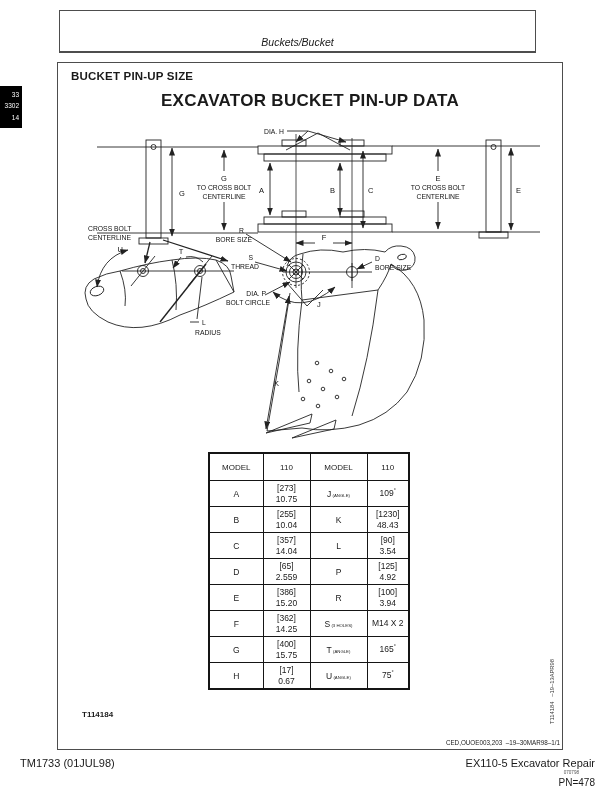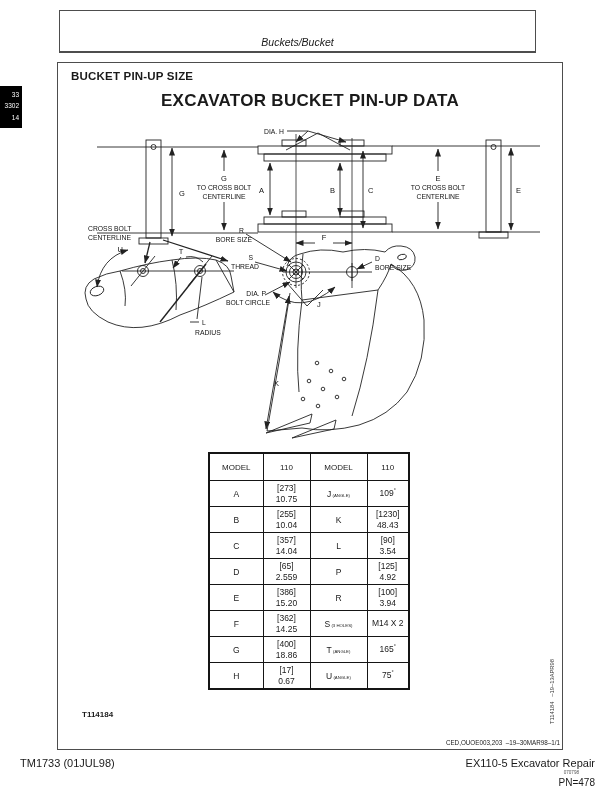--- a/index.html
+++ b/index.html
@@ -319,21 +319,21 @@
               <div>[362]</div>
               <div>14.25</div>
             </td>
             <td>S<span class="sub"> (3 HOLES)</span></td>
             <td class="v">M14 X 2</td>
           </tr>
           <tr>
             <td>G</td>
             <td class="v">
               <div>[400]</div>
-              <div>18.86</div>
+              <div>15.75</div>
             </td>
             <td>T<span class="sub"> (ANGLE)</span></td>
             <td class="v">165<span class="deg">°</span></td>
           </tr>
           <tr>
             <td>H</td>
             <td class="v">
               <div>[17]</div>
               <div>0.67</div>
             </td>

